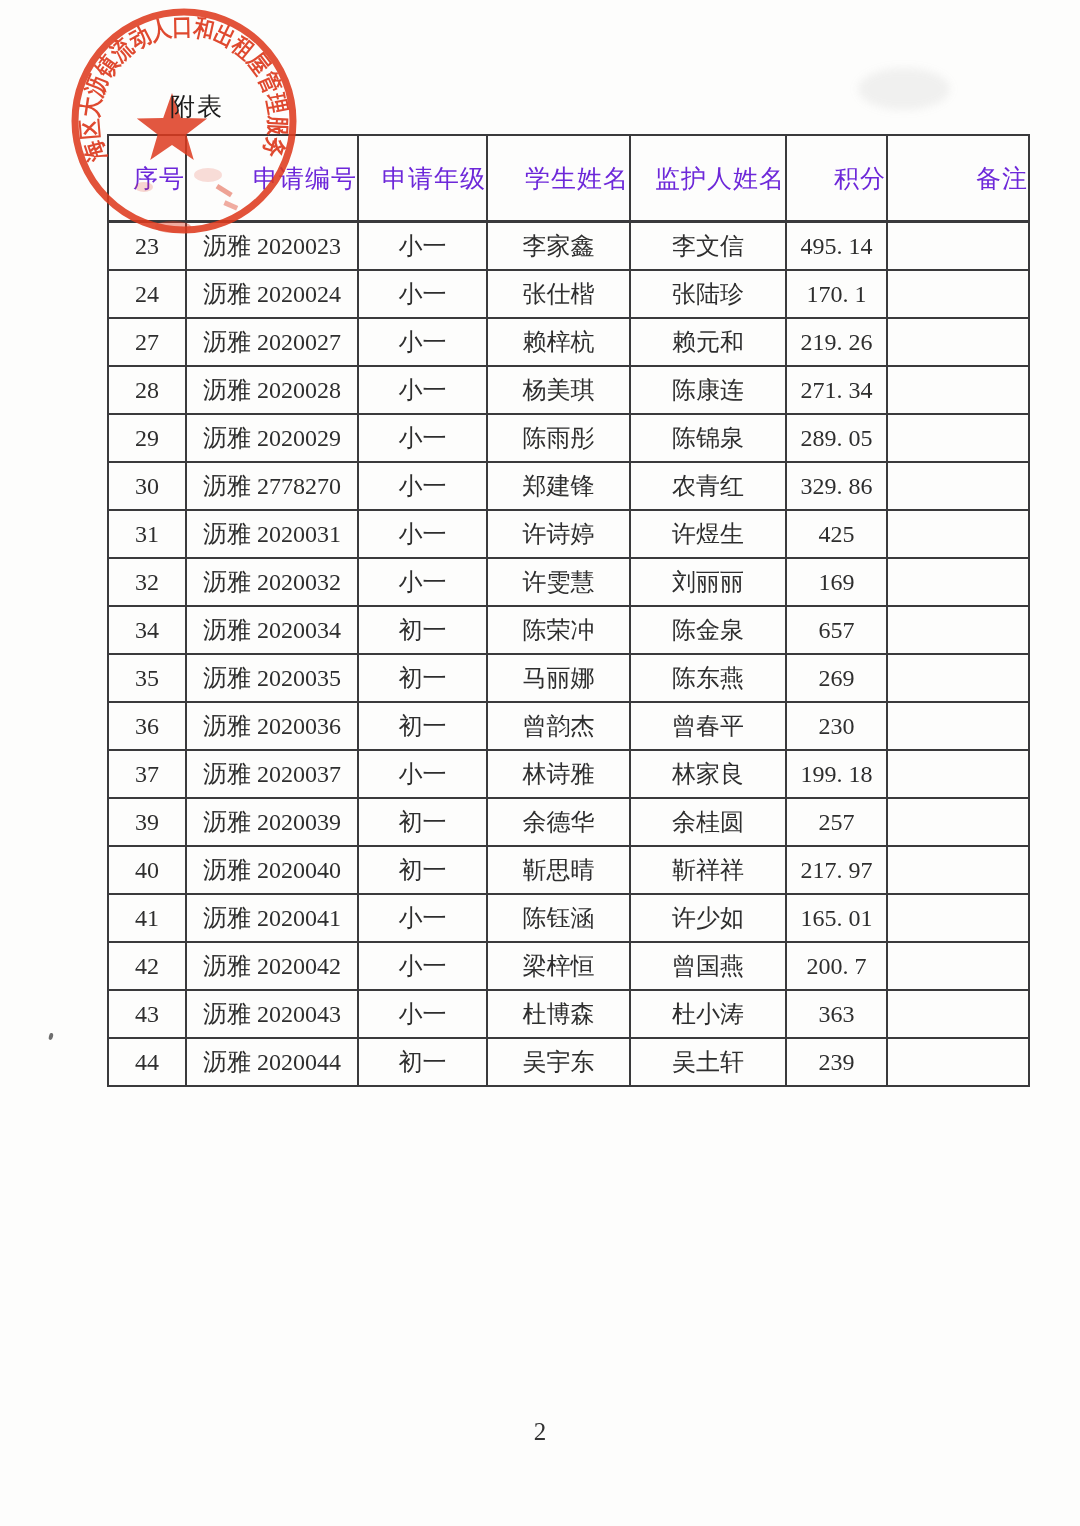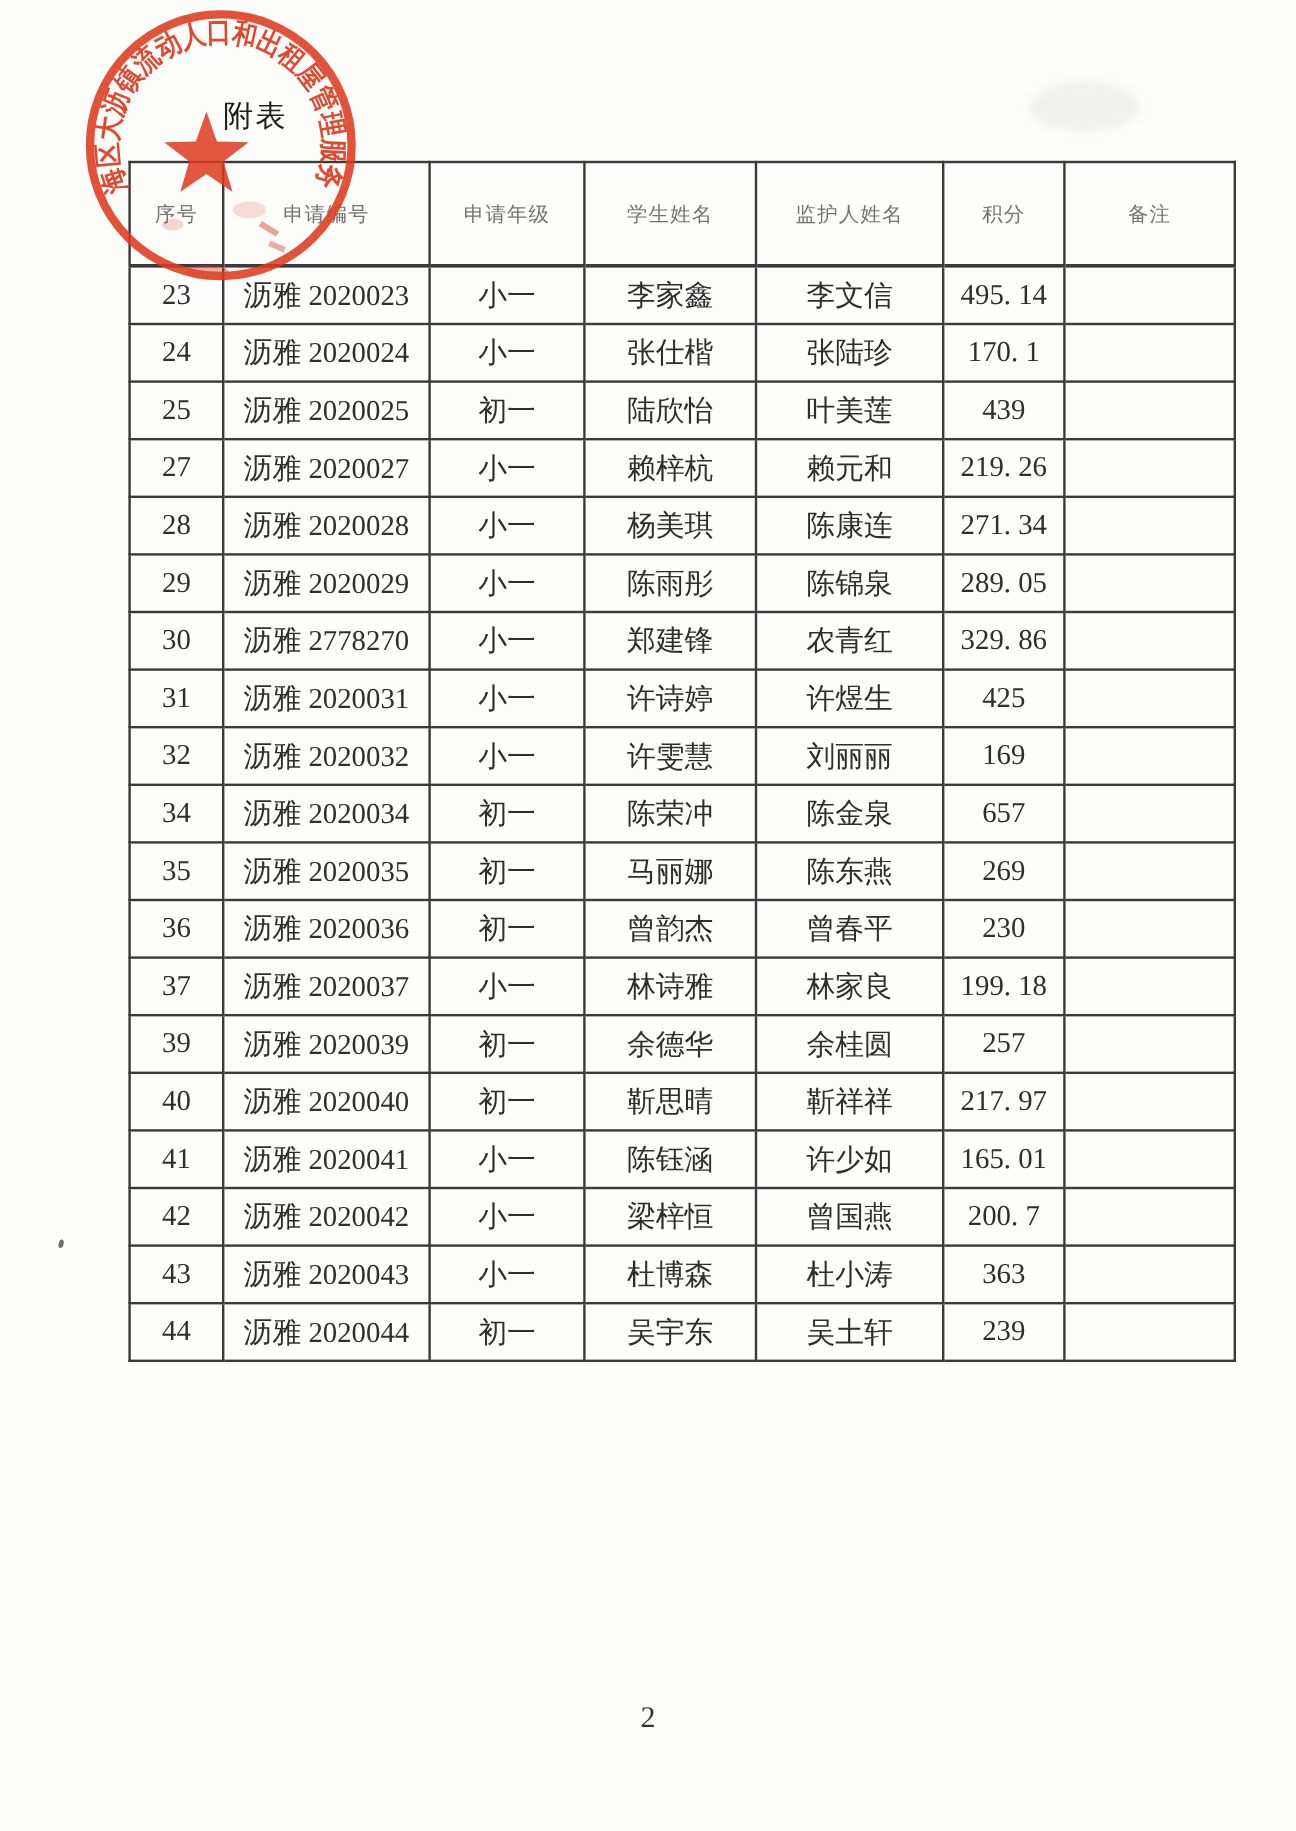--- a/index.html
+++ b/index.html
@@ -13,44 +13,44 @@
     color:#2b2b2b;
   }
   
   .seal-svg{position:absolute;left:58px;top:5px;width:252px;height:240px;z-index:2;}
   .seal-arc-text{
     font-family:"Liberation Serif","DejaVu Serif",serif;
     font-weight:bold;
   }
   
   .attach-label{
-    position:absolute;left:170px;top:80px;z-index:3;
-    font-size:25px;letter-spacing:2px;color:#1d1d1d;margin-left:16px;
+    position:absolute;left:170px;top:90px;z-index:3;
+    font-size:25px;letter-spacing:2px;color:#1d1d1d;
   }
   
   .points-table{
     position:absolute;left:107px;top:134px;z-index:1;
     width:921px;
     border-collapse:collapse;table-layout:fixed;
   }
   .points-table col.c0{width:78px;}
   .points-table col.c1{width:172px;}
   .points-table col.c2{width:129px;}
   .points-table col.c3{width:143px;}
   .points-table col.c4{width:156px;}
   .points-table col.c5{width:101px;}
   .points-table col.c6{width:142px;}
   .points-table th,.points-table td{
     border:2px solid #3a3a3c;
     text-align:center;vertical-align:middle;
     padding:0;overflow:hidden;white-space:nowrap;
   }
   .points-table thead th{
-    height:84px;font-size:17px;font-weight:normal;
-    letter-spacing:1px;border-bottom-width:3px;color:#737373;
+    height:84px;font-size:25px;font-weight:normal;
+    letter-spacing:1px;border-bottom-width:3px;color:#6d28d9;text-align:right;
   }
   .points-table tbody td{
     height:46px;font-size:24px;color:#2e2e2e;
   }
   
   .page-num{
     position:absolute;left:0;top:1418px;width:1080px;
     text-align:center;font-size:25px;color:#333;
   }
   
@@ -123,29 +123,20 @@
         <tr>
           <td>24</td>
           <td>沥雅 2020024</td>
           <td>小一</td>
           <td>张仕楷</td>
           <td>张陆珍</td>
           <td>170. 1</td>
           <td></td>
         </tr>
         <tr>
-          <td>25</td>
-          <td>沥雅 2020025</td>
-          <td>初一</td>
-          <td>陆欣怡</td>
-          <td>叶美莲</td>
-          <td>439</td>
-          <td></td>
-        </tr>
-        <tr>
           <td>27</td>
           <td>沥雅 2020027</td>
           <td>小一</td>
           <td>赖梓杭</td>
           <td>赖元和</td>
           <td>219. 26</td>
           <td></td>
         </tr>
         <tr>
           <td>28</td>

